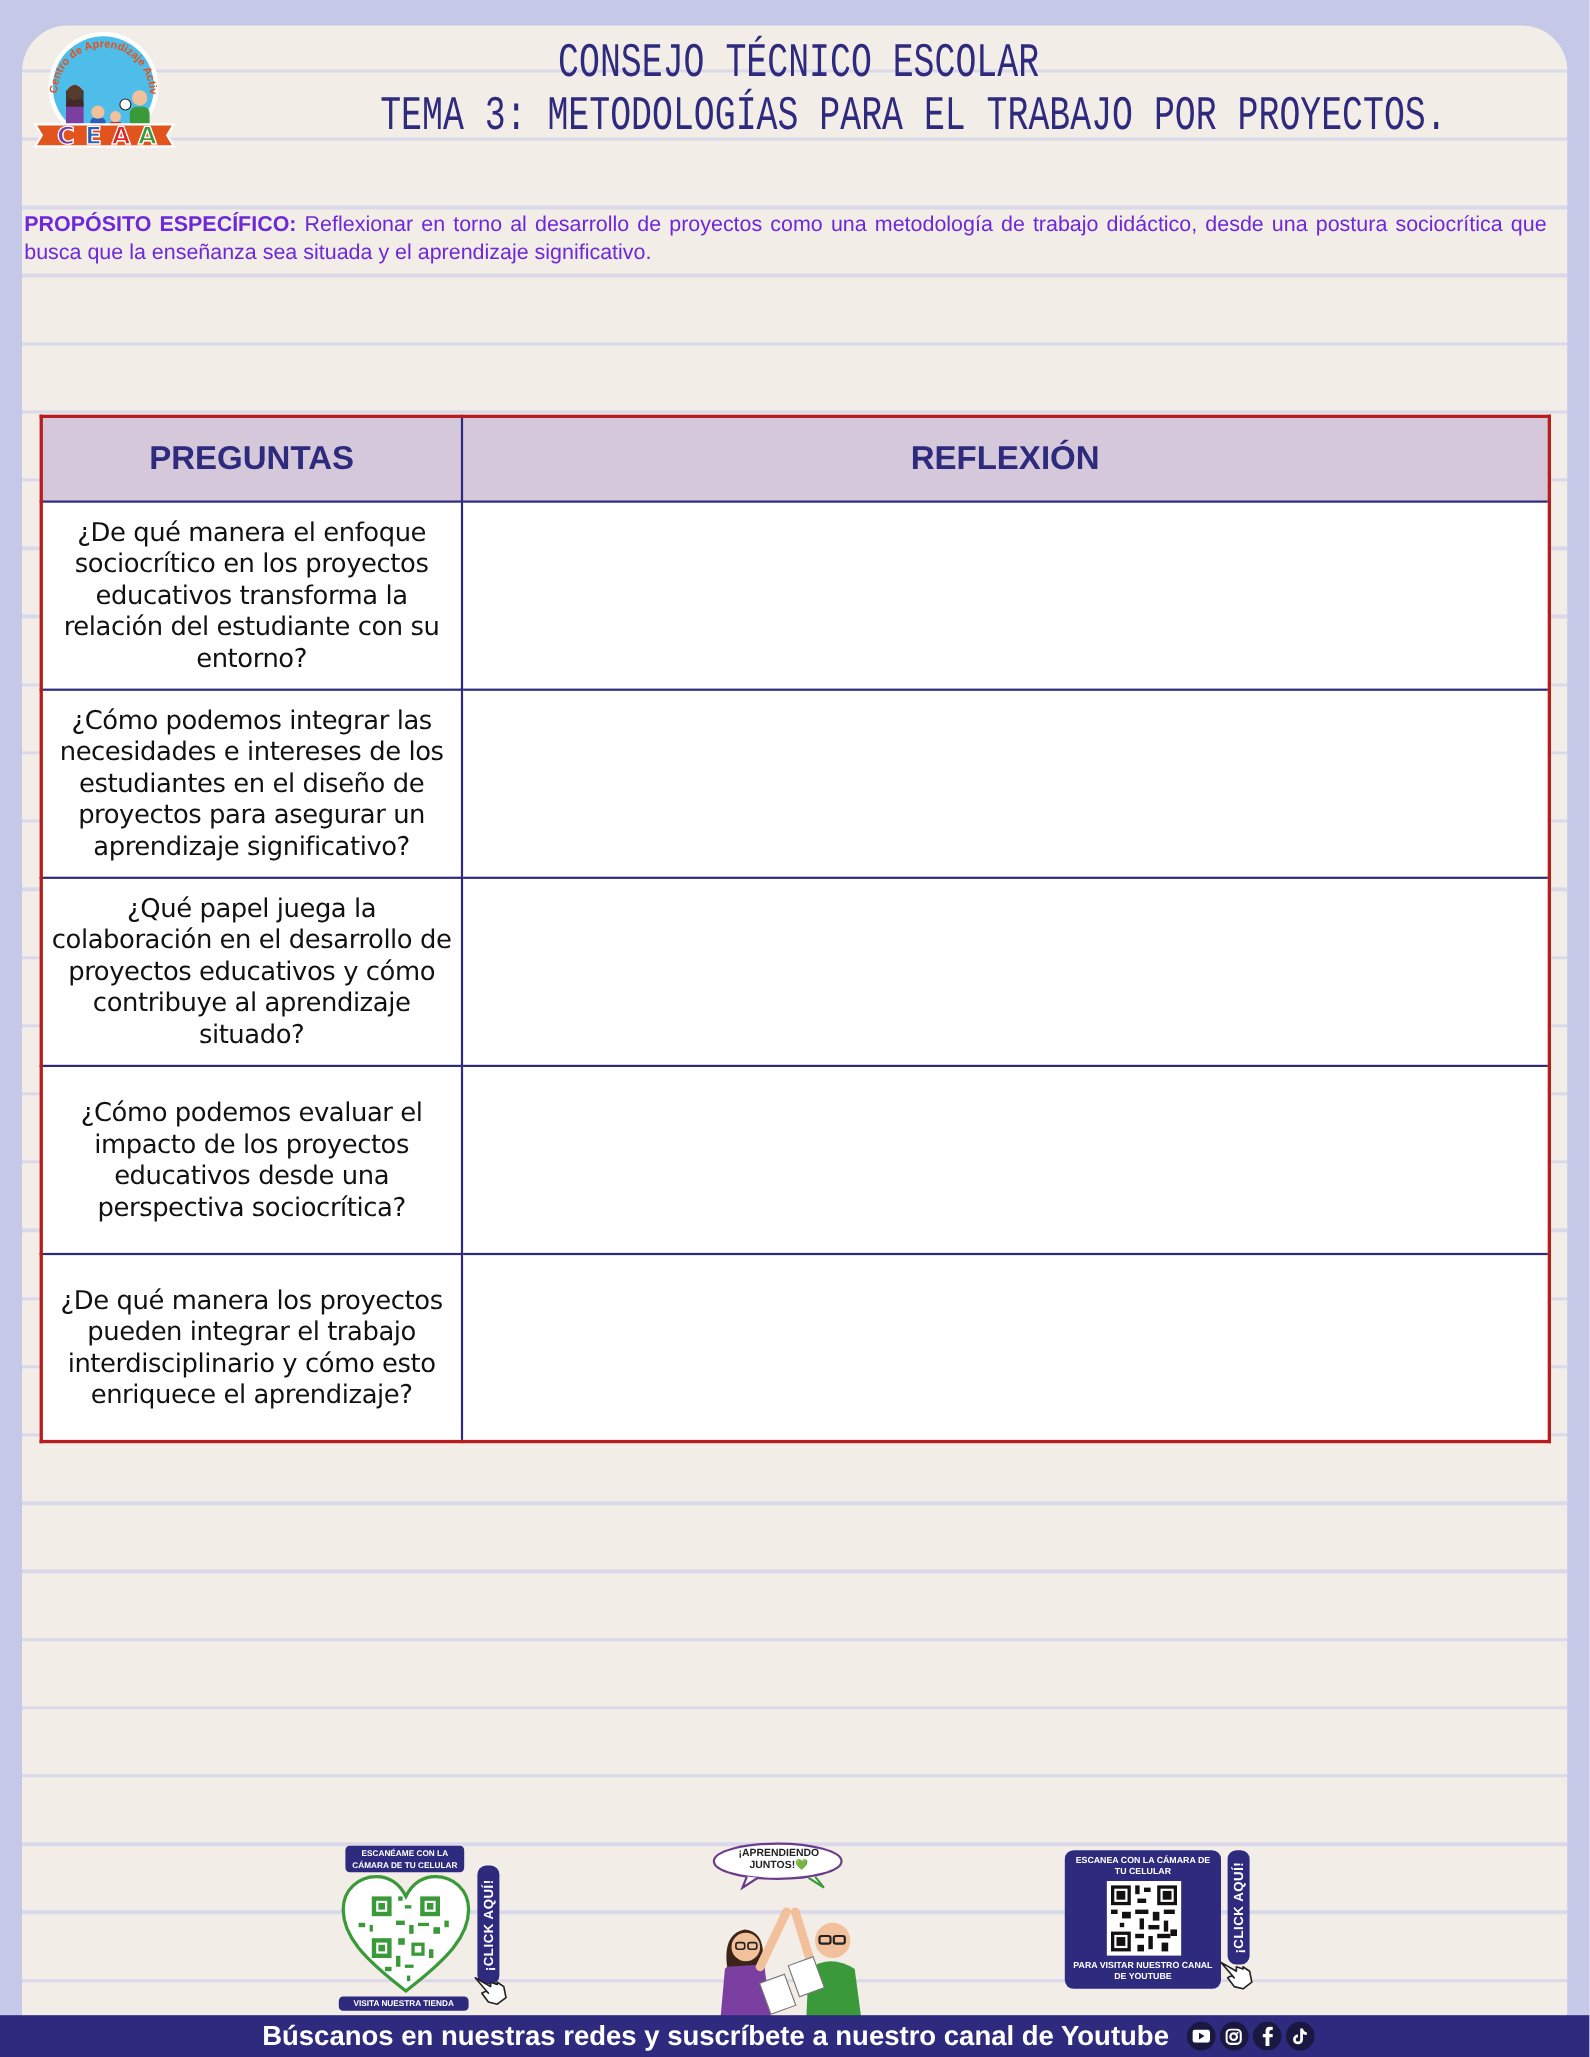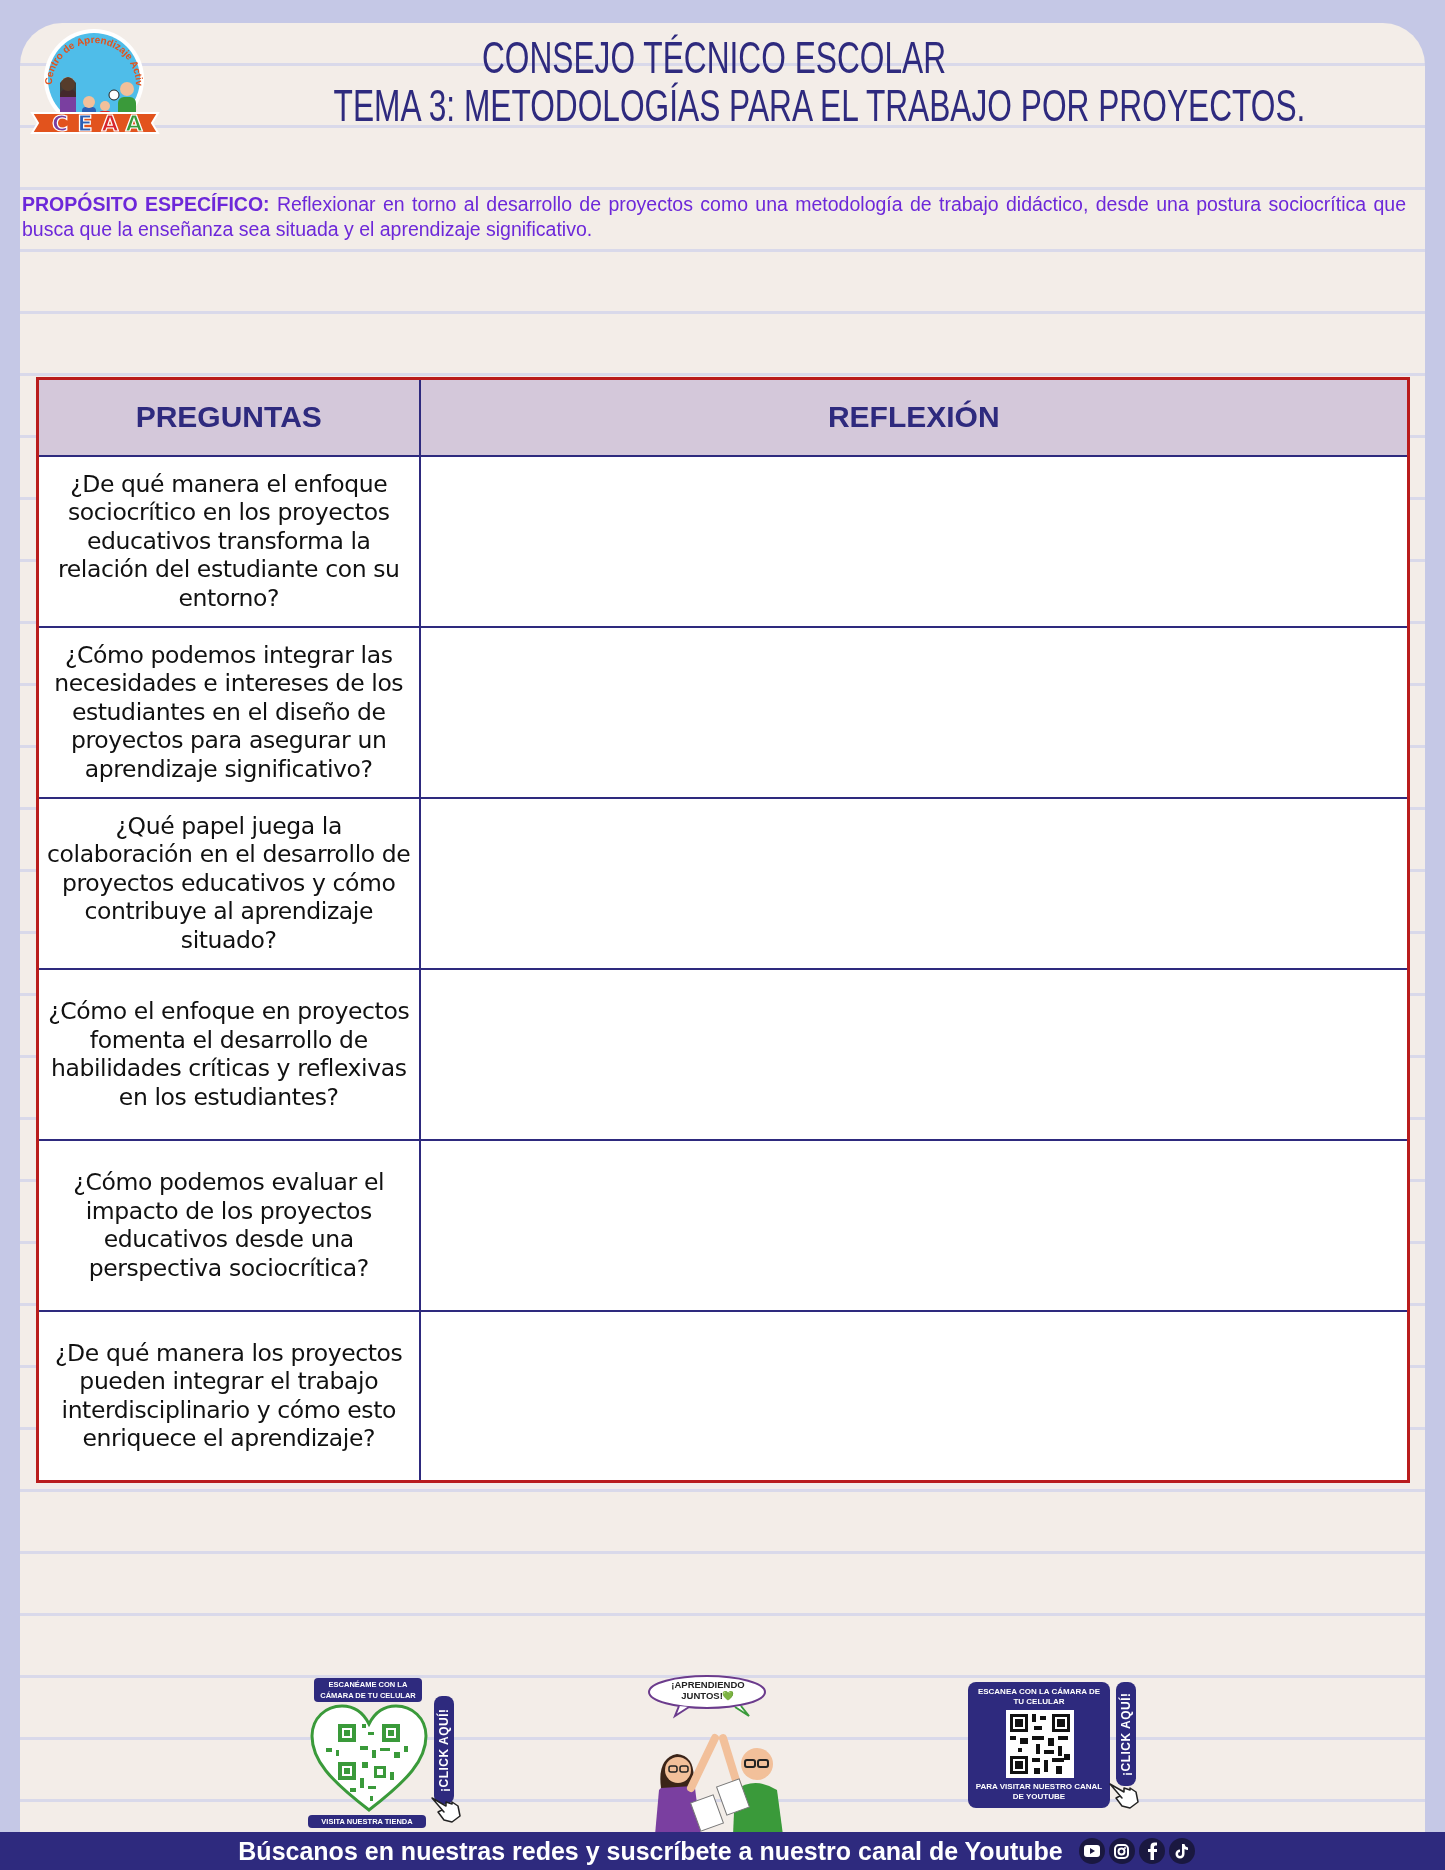--- a/index.html
+++ b/index.html
@@ -19,24 +19,24 @@
       transparent 0px, transparent 38px,
       #d9d9ea 38px, #d9d9ea 41px,
       transparent 41px, transparent 62px);
     background-position: 0 2px;
   }
   .logo {
     position: absolute; left: 30px; top: 27px;
     width: 130px; height: 120px;
   }
   .title {
-    position: absolute; left: 188px; top: 34px; width: 1040px;
+    position: absolute; left: 200px; top: 34px; width: 1040px;
     text-align: center;
     color: #2e2a7e;
-    font-family: Liberation Sans, sans-serif;
+    font-family: Liberation Mono, monospace;
     font-stretch: condensed;
     line-height: 48px;
   }
   .title .t1, .title .t2 {
     display: block;
     font-size: 44px;
     letter-spacing: 0px;
     transform: scaleX(0.72);
     transform-origin: center;
     white-space: nowrap;
@@ -165,24 +165,20 @@
     <tr>
       <td class="qcell">¿De qué manera el enfoque sociocrítico en los proyectos educativos transforma la relación del estudiante con su entorno?</td>
       <td></td>
     </tr>
     <tr>
       <td class="qcell">¿Cómo podemos integrar las necesidades e intereses de los estudiantes en el diseño de proyectos para asegurar un aprendizaje significativo?</td>
       <td></td>
     </tr>
     <tr>
       <td class="qcell">¿Qué papel juega la colaboración en el desarrollo de proyectos educativos y cómo contribuye al aprendizaje situado?</td>
-      <td></td>
-    </tr>
-    <tr>
-      <td class="qcell">¿Cómo el enfoque en proyectos fomenta el desarrollo de habilidades críticas y reflexivas en los estudiantes?</td>
       <td></td>
     </tr>
     <tr>
       <td class="qcell">¿Cómo podemos evaluar el impacto de los proyectos educativos desde una perspectiva sociocrítica?</td>
       <td></td>
     </tr>
     <tr>
       <td class="qcell">¿De qué manera los proyectos pueden integrar el trabajo interdisciplinario y cómo esto enriquece el aprendizaje?</td>
       <td></td>
     </tr>

